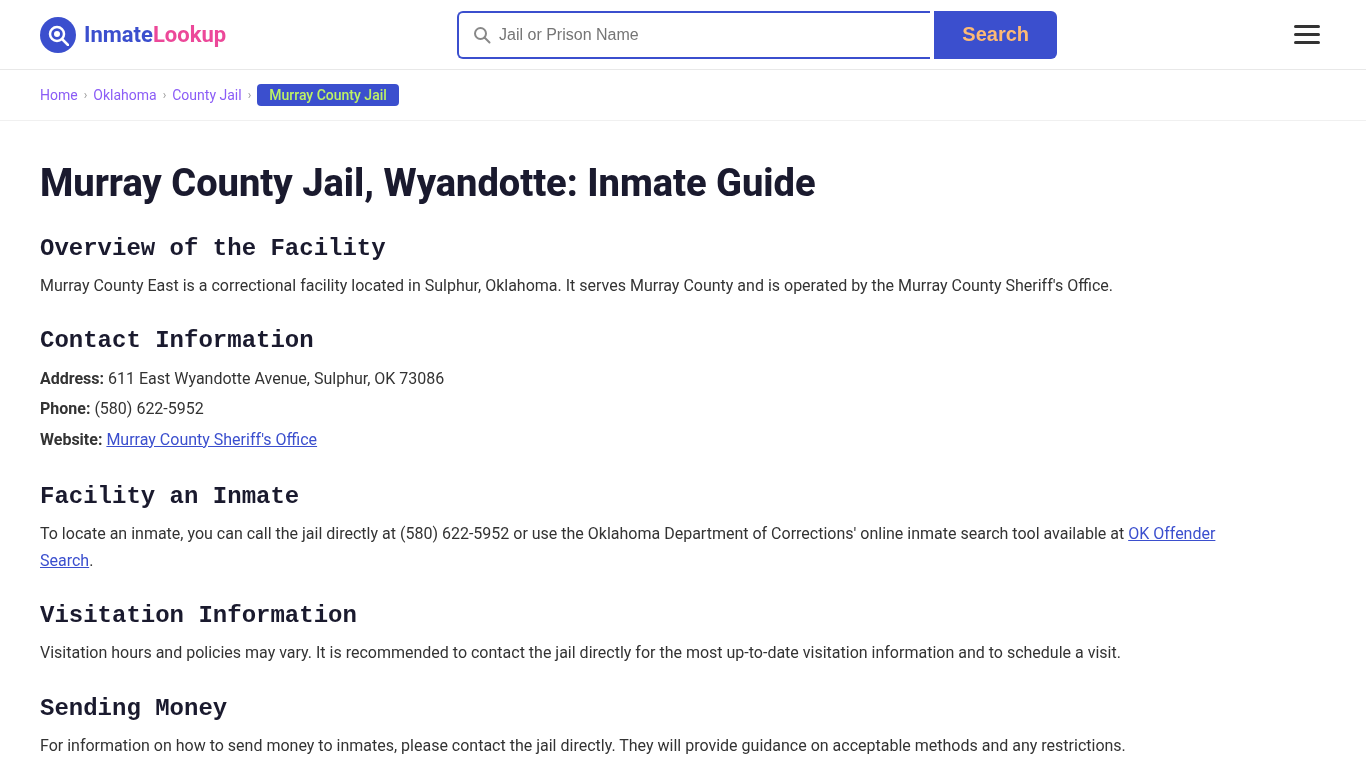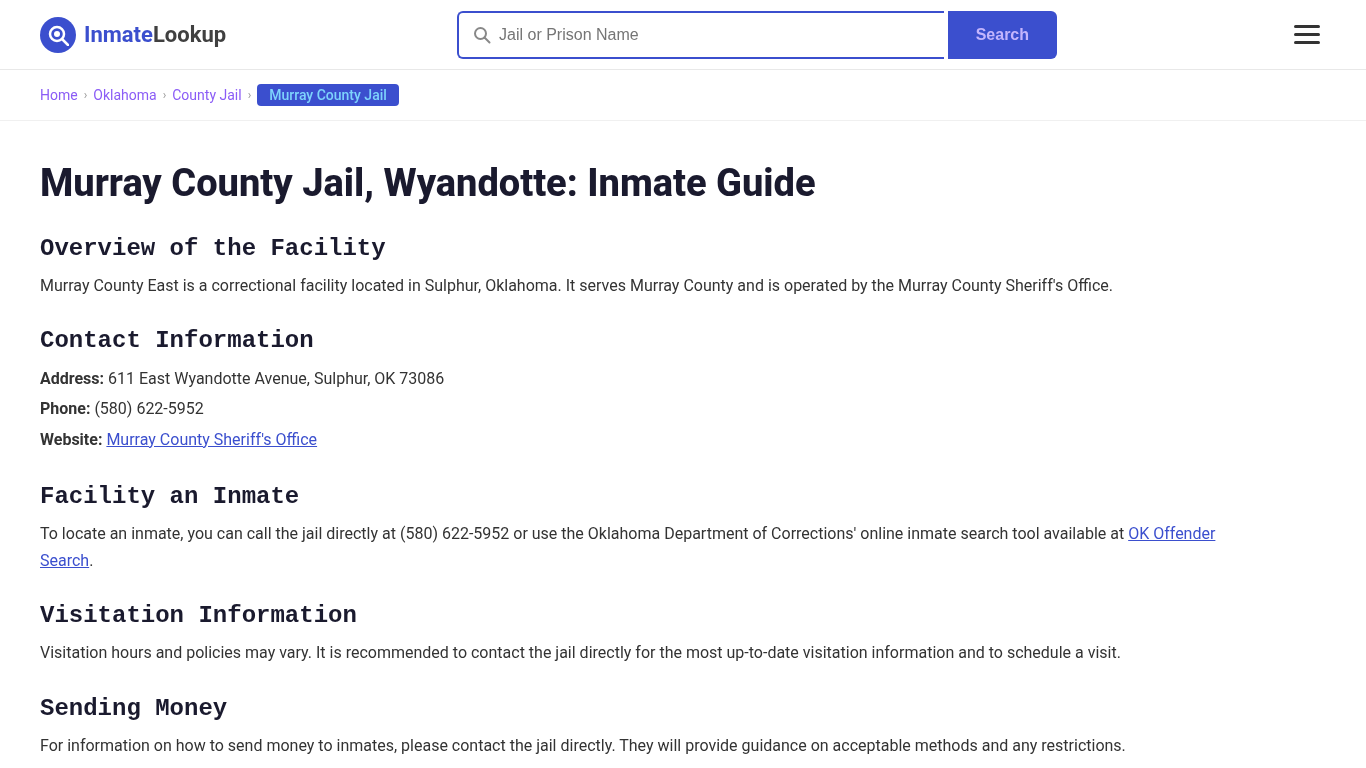--- a/index.html
+++ b/index.html
@@ -80,25 +80,25 @@
     .search-input {
       border: none;
       outline: none;
       font-size: 16px;
       color: #aaa;
       flex: 1;
       background: transparent;
     }
     .search-button {
       background: #3b4fce;
-      color: #c4b5fd;
+      color: #fdba74;
       border: none;
       height: 48px;
       padding: 0 28px;
-      font-size: 16px;
+      font-size: 20px;
       font-weight: 600;
       border-radius: 0 6px 6px 0;
       cursor: pointer;
       white-space: nowrap;
     }
 
     
     .hamburger {
       display: flex;
       flex-direction: column;
@@ -127,21 +127,21 @@
     .breadcrumb a {
       color: #8b5cf6;
       text-decoration: none;
     }
     .breadcrumb .chevron {
       color: #999;
       font-size: 12px;
     }
     .breadcrumb .current {
       background: #3b4fce;
-      color: #7dd3fc;
+      color: #bef264;
       padding: 3px 12px;
       border-radius: 4px;
       font-size: 14px;
       font-weight: 500;
     }
 
     
     .main-content {
       padding: 40px 40px 60px 40px;
       max-width: 1300px;
@@ -194,21 +194,21 @@
 <header class="header">
   <div class="logo-area">
     <div class="logo-icon">
       <svg width="22" height="22" viewBox="0 0 22 22" fill="none">
         <circle cx="10" cy="10" r="7" stroke="white" stroke-width="2.5" fill="none"></circle>
         <line x1="15" y1="15" x2="21" y2="21" stroke="white" stroke-width="2.5" stroke-linecap="round"></line>
         <circle cx="10" cy="10" r="3" fill="white"></circle>
       </svg>
     </div>
     <span class="logo-text">
-      <span>Inmate</span><span style="color:#404040;">Lookup</span>
+      <span>Inmate</span><span style="color:#ec4899;">Lookup</span>
     </span>
   </div>
 
   <div class="search-area">
     <div class="search-wrapper">
       <svg class="search-icon-svg" width="18" height="18" viewBox="0 0 18 18" fill="none">
         <circle cx="7.5" cy="7.5" r="5.5" stroke="#888" stroke-width="2"></circle>
         <line x1="11.5" y1="11.5" x2="16.5" y2="16.5" stroke="#888" stroke-width="2" stroke-linecap="round"></line>
       </svg>
       <input class="search-input" type="text" placeholder="Jail or Prison Name" style="">

